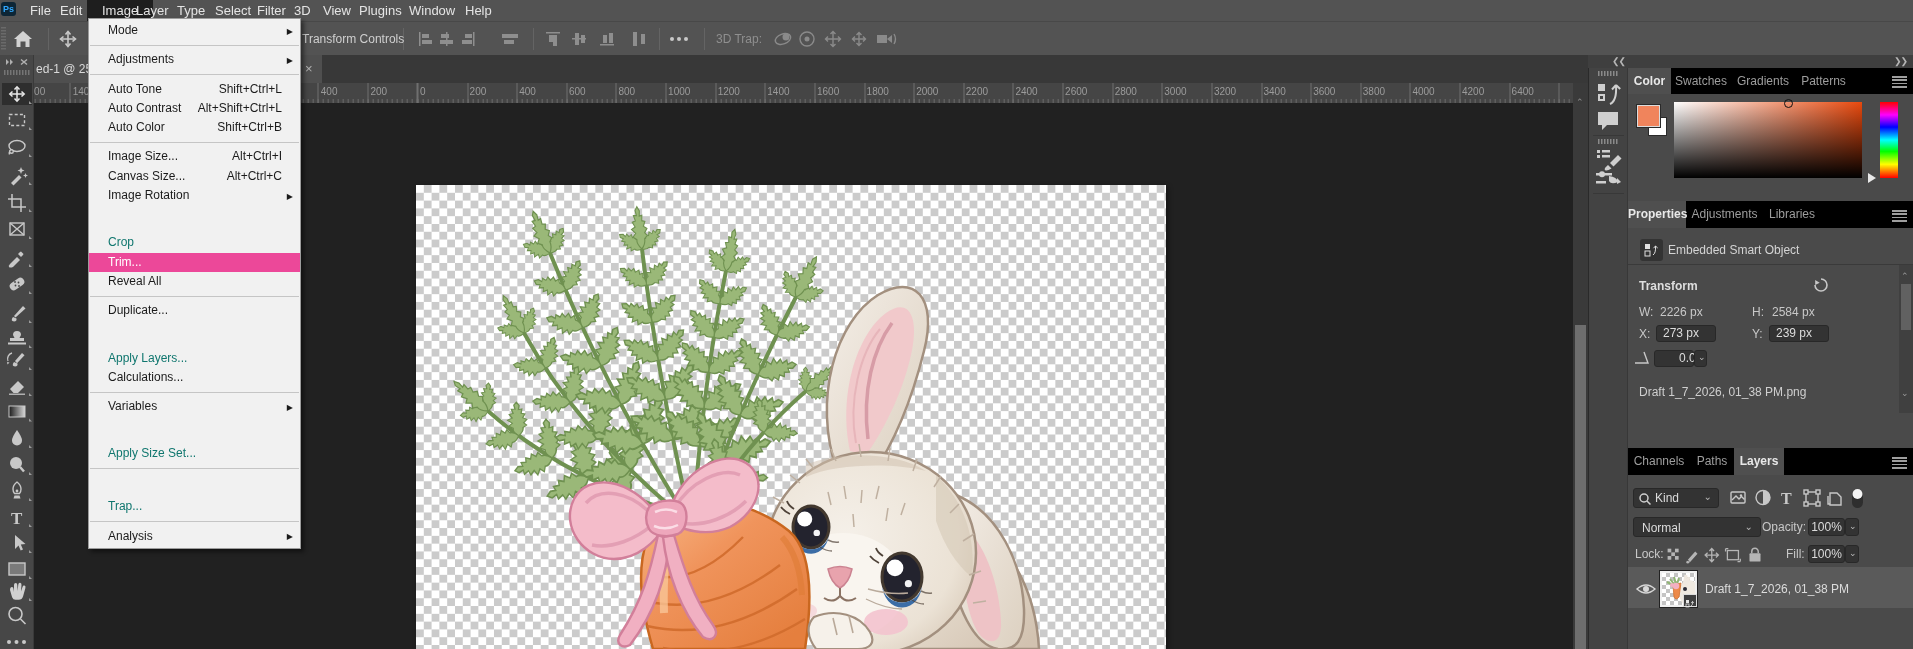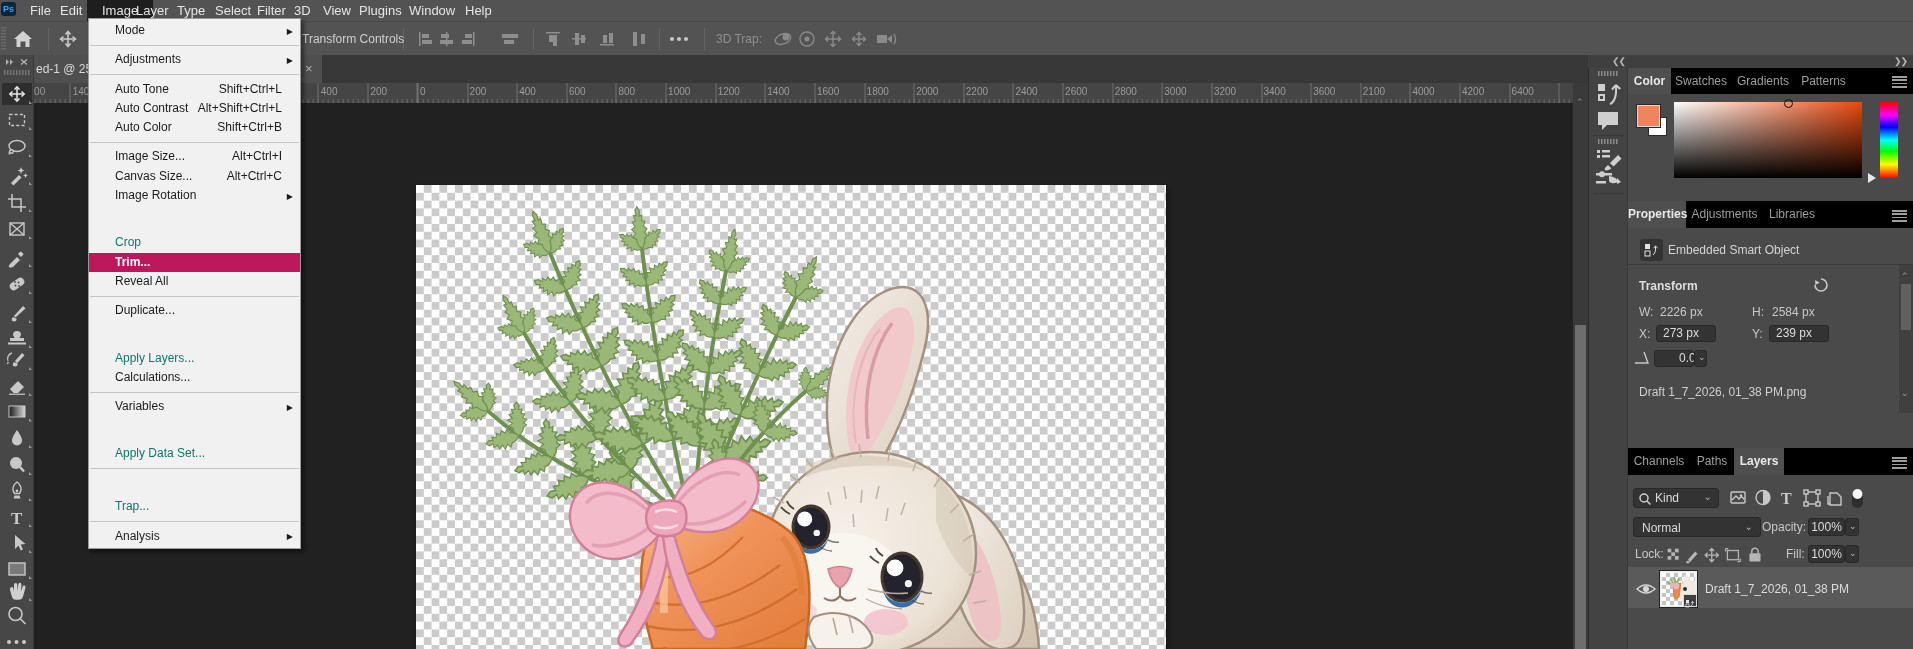--- a/index.html
+++ b/index.html
@@ -56,25 +56,25 @@
 .tabrow { position:absolute; background:#000000; }
 .ptab { position:absolute; top:0; height:100%; color:#9e9e9e; font-size:12px; text-align:center; }
 .ptab.on { background:#4f4f4f; color:#e8e8e8; font-weight:bold; }
 .hamb { position:absolute; width:15px; height:12px; background:repeating-linear-gradient(to bottom,#9e9e9e 0 1.6px,transparent 1.6px 3.4px); }
 
 .ibox { position:absolute; background:#333333; border:1px solid #282828; border-radius:3px; color:#dcdcdc; font-size:12px; }
 .lbl { position:absolute; color:#c8c8c8; font-size:12px; }
 
 
 #dropmenu { left:88px; top:18px; width:213px; background:#f1f1f1; border:1px solid #9c9c9c; padding:2px 0; box-shadow:3px 3px 4px rgba(0,0,0,0.45); z-index:50; }
-.mrow { position:relative; height:19.3px; line-height:19.3px; padding-left:26px; font-size:12px; color:#1b1b1b; white-space:nowrap; }
+.mrow { position:relative; height:19.3px; line-height:19.3px; padding-left:19px; font-size:12px; color:#1b1b1b; white-space:nowrap; }
 .mrow .sc { position:absolute; right:18px; }
 .mrow .arr { position:absolute; right:7px; font-size:8px; top:0.5px; }
 .mrow.dis { color:#0f766e;margin-top:28px; }
-.mrow.hi { background:#be185d; color:#fff;font-weight:bold; }
+.mrow.hi { background:#ec4899; color:#fff; }
 .msep { height:1px; background:#c5c5c5; margin:4.5px 1px; }
 </style>
 </head>
 <body>
 <div id="root">
 
   <div class="abs" id="menubar">
     <div class="mitem" style="left:30px">File</div>
     <div class="mitem" style="left:60px">Edit</div>
     <div class="mitem active" style="left:87px;padding:0 15px">Image</div>
@@ -196,21 +196,21 @@
     <span class="rnum" style="left:866.6px">1800</span>
     <span class="rnum" style="left:916.2px">2000</span>
     <span class="rnum" style="left:965.8px">2200</span>
     <span class="rnum" style="left:1015.4px">2400</span>
     <span class="rnum" style="left:1065.1px">2600</span>
     <span class="rnum" style="left:1114.7px">2800</span>
     <span class="rnum" style="left:1164.3px">3000</span>
     <span class="rnum" style="left:1213.9px">3200</span>
     <span class="rnum" style="left:1263.5px">3400</span>
     <span class="rnum" style="left:1313.2px">3600</span>
-    <span class="rnum" style="left:1362.8px">2100</span>
+    <span class="rnum" style="left:1362.8px">3800</span>
     <span class="rnum" style="left:1412.4px">4000</span>
     <span class="rnum" style="left:1462.0px">4200</span>
     <span class="rnum" style="left:1511.6px">6400</span>
   </div>
 
   <div class="abs" id="canvas">
     <div id="doc"></div>
     <svg class="abs" style="left:382px;top:82px" width="750" height="464" viewBox="0 0 750 464">
 <defs>
 <path id="leaflet" d="M 0 0 Q 4 -4 7 -3.2 L 9 -6 L 11.5 -3.6 L 14.5 -6.5 L 16 -3.4 L 19.5 -5.2 L 20.2 -2.6 L 24 -3.6 L 23.8 -1.2 L 27.5 -1.8 L 30 0 L 26.8 1.6 L 23.2 1 L 23.6 3.2 L 19.8 2.6 L 19 5 L 15.8 3.4 L 14 6 L 11.2 3.8 L 9 5.6 L 7 3.2 Q 3.4 3.4 0 0 Z" fill="#9ab878" stroke="#6f9150" stroke-width="0.9"></path>
@@ -799,20 +799,20 @@
     <div class="mrow">Image Rotation<span class="arr">▶</span></div>
     <div class="mrow dis">Crop</div>
     <div class="mrow hi">Trim...</div>
     <div class="mrow">Reveal All</div>
     <div class="msep"></div>
     <div class="mrow">Duplicate...</div>
     <div class="mrow dis">Apply Layers...</div>
     <div class="mrow">Calculations...</div>
     <div class="msep"></div>
     <div class="mrow">Variables<span class="arr">▶</span></div>
-    <div class="mrow dis">Apply Data Set...</div>
+    <div class="mrow dis">Apply Size Set...</div>
     <div class="msep"></div>
     <div class="mrow dis">Trap...</div>
     <div class="msep"></div>
     <div class="mrow">Analysis<span class="arr">▶</span></div>
   </div>
 
 </div>
 
 </body></html>

